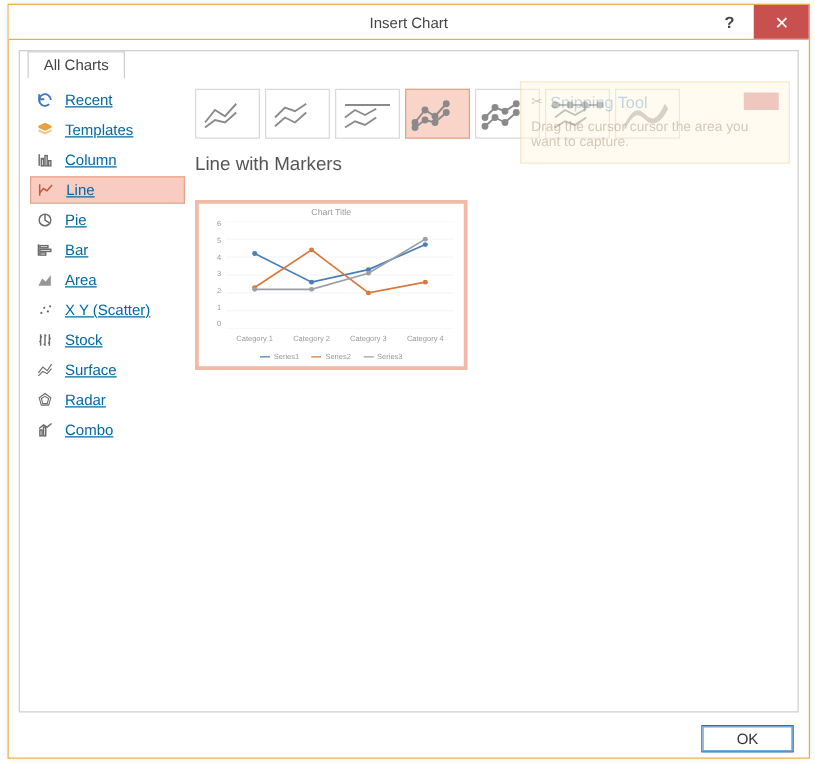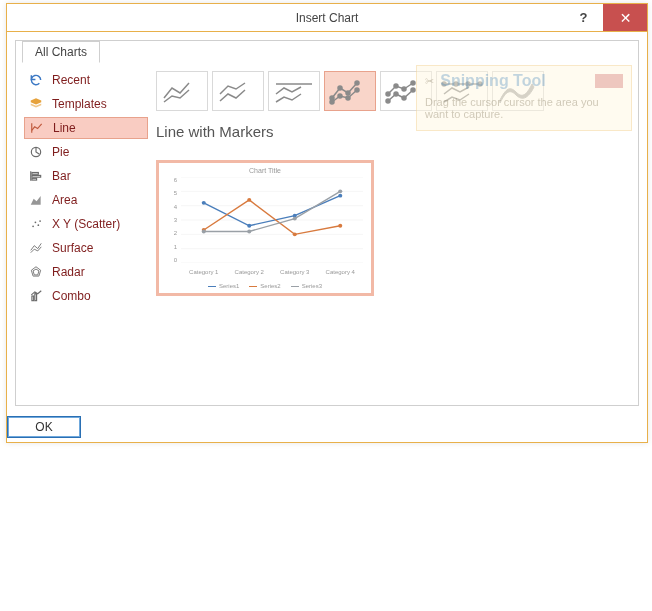--- a/index.html
+++ b/index.html
@@ -9,21 +9,21 @@
     font-size: 12px;
     background: #fff;
     width: 652px;
     height: 611px;
     overflow: hidden;
     position: relative;
   }
   .window {
     position: absolute;
     left: 6px; top: 3px;
-    width: 642px; height: 440px;
+    width: 642px; height: 604px;
     background: #fff;
     border: 1px solid #e8b04a;
     box-shadow: 0 0 6px rgba(0,0,0,0.1);
   }
   .titlebar {
     height: 28px;
     background: #fff;
     border-bottom: 1px solid #e8b04a;
     display: flex;
     align-items: stretch;
@@ -98,22 +98,23 @@
     display: flex;
     flex-direction: column;
     gap: 2px;
   }
   .nav-item {
     display: flex;
     align-items: center;
     height: 22px;
     gap: 8px;
     padding-left: 4px;
-    color: #7f1d1d;
+    color: #0369a1;
     cursor: default;
+    text-decoration: underline;
   }
   .nav-item.selected {
     background: #f9ccc2;
     border: 1px solid #e8a28c;
   }
   .nav-icon {
     width: 16px; height: 16px;
     display: inline-flex;
     align-items: center; justify-content: center;
     color: #6b6b6b;
@@ -203,21 +204,21 @@
   }
   .lg1::before { background: #4a7ebb; }
   .lg2::before { background: #d87a3e; }
   .lg3::before { background: #9aa0a6; }
   .footer {
     position: absolute;
     left: 0; right: 0; bottom: 0;
     height: 30px;
     display: flex;
     align-items: center;
-    justify-content: space-between;
+    justify-content: flex-end;
     gap: 10px;
     padding-right: 12px;
   }
   .btn {
     min-width: 74px;
     height: 22px;
     border: 1px solid #aaa;
     background: #f2f2f2;
     font-size: 12px;
     color: #333;
@@ -243,22 +244,22 @@
   }
   .ghost-head {
     height: 18px;
     display: flex;
     align-items: center;
     gap: 6px;
     margin-bottom: 6px;
   }
   .ghost-title {
     color: rgba(51,122,183,0.3);
-    font-size: 16px;
-    font-weight: 700;
+    font-size: 13px;
+    font-weight: 400;
   }
   .ghost-close {
     margin-left: auto;
     width: 28px; height: 14px;
     background: rgba(200,80,79,0.3);
   }
 </style>
 </head>
 <body>
 
@@ -289,20 +290,31 @@
         </div>
         <div class="nav-item">
           <span class="nav-icon">
               <svg width="14" height="14" viewBox="0 0 24 24" fill="#e6a23c">
                 <path d="M3 6l9-4 9 4v3l-9 4-9-4z"></path>
                 <path d="M3 11l9 4 9-4v3l-9 4-9-4z" opacity="0.6"></path>
               </svg>
             </span>
           <span>Templates</span>
         </div>
+        <div class="nav-item">
+          <span class="nav-icon">
+              <svg width="14" height="14" viewBox="0 0 24 24" fill="none" stroke="currentColor" stroke-width="2">
+                <path d="M4 20V4"></path>
+                <rect x="7" y="10" width="3" height="10"></rect>
+                <rect x="12" y="6" width="3" height="14"></rect>
+                <rect x="17" y="13" width="3" height="7"></rect>
+              </svg>
+            </span>
+          <span>Column</span>
+        </div>
         <div class="nav-item selected">
           <span class="nav-icon">
               <svg width="14" height="14" viewBox="0 0 24 24" fill="none" stroke="currentColor" stroke-width="2">
                 <path d="M3 20V4"></path>
                 <path d="M3 16l5-6 5 3 7-8"></path>
               </svg>
             </span>
           <span>Line</span>
         </div>
         <div class="nav-item">
@@ -336,20 +348,30 @@
         <div class="nav-item">
           <span class="nav-icon">
               <svg width="14" height="14" viewBox="0 0 24 24" fill="currentColor">
                 <circle cx="7" cy="16" r="1.5"></circle>
                 <circle cx="11" cy="9" r="1.5"></circle>
                 <circle cx="16" cy="14" r="1.5"></circle>
                 <circle cx="19" cy="7" r="1.5"></circle>
               </svg>
             </span>
           <span>X Y (Scatter)</span>
+        </div>
+        <div class="nav-item">
+          <span class="nav-icon">
+              <svg width="14" height="14" viewBox="0 0 24 24" fill="none" stroke="currentColor" stroke-width="2">
+                <path d="M6 4v16M6 8h2M6 14h-2"></path>
+                <path d="M12 4v16M12 6h2M12 18h-2"></path>
+                <path d="M18 4v16M18 10h2M18 16h-2"></path>
+              </svg>
+            </span>
+          <span>Stock</span>
         </div>
         <div class="nav-item">
           <span class="nav-icon">
               <svg width="14" height="14" viewBox="0 0 24 24" fill="none" stroke="currentColor" stroke-width="1.5">
                 <path d="M3 16l6-8 6 5 6-9"></path>
                 <path d="M3 20l6-6 6 3 6-7"></path>
               </svg>
             </span>
           <span>Surface</span>
         </div>

